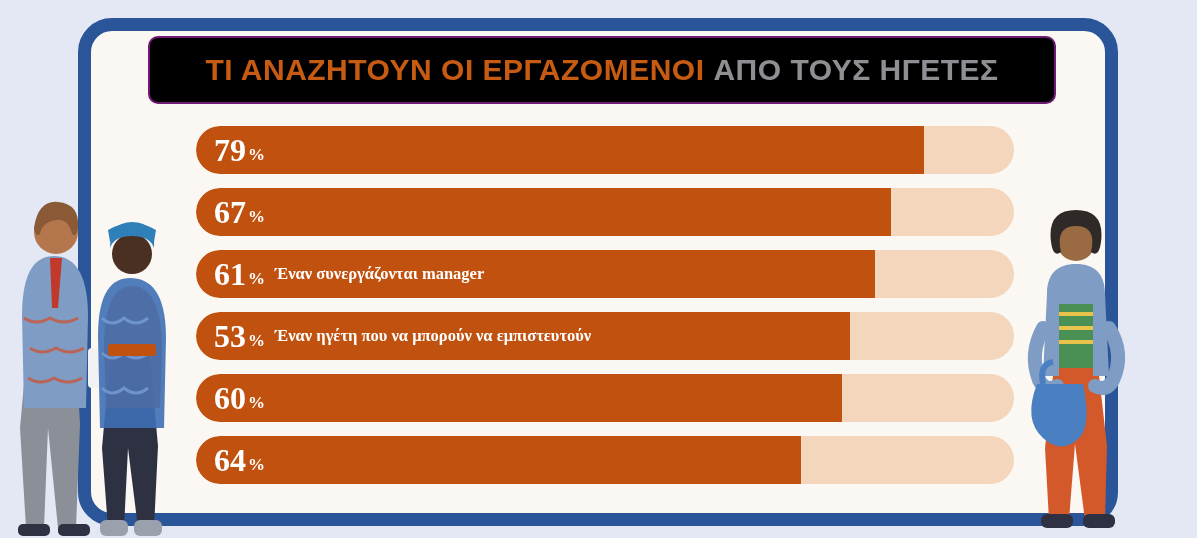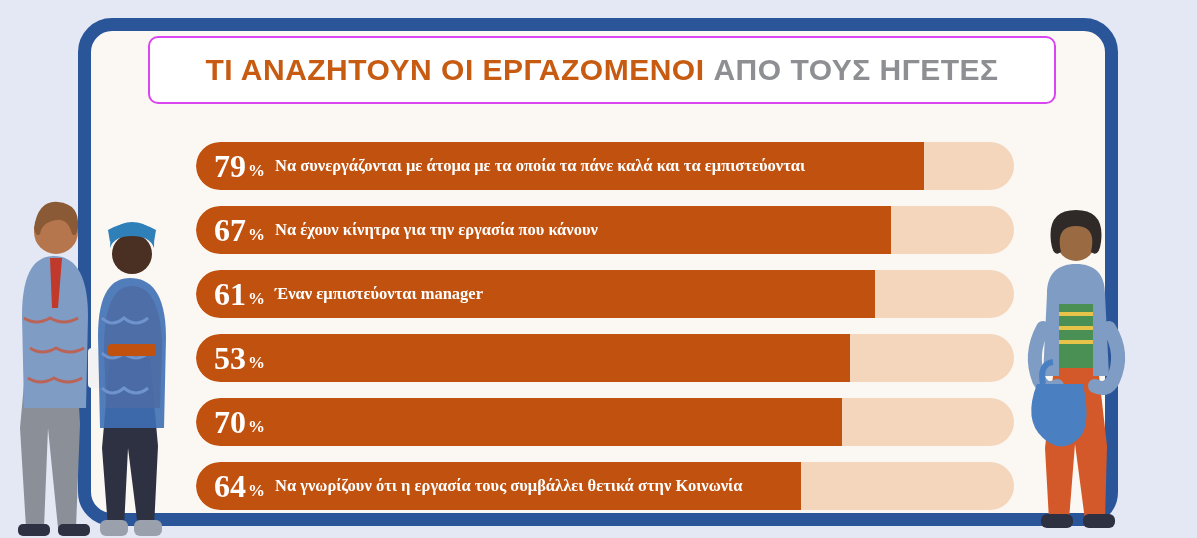--- a/index.html
+++ b/index.html
@@ -28,22 +28,22 @@
     box-sizing: border-box;
   }
 
   
   .title-box {
     position: absolute;
     left: 148px;
     top: 36px;
     width: 908px;
     height: 68px;
-    background: #ffffff;
-    border: 2px solid #d946ef;
+    background: #000000;
+    border: 2px solid #701a75;
     border-radius: 10px;
     box-sizing: border-box;
     display: flex;
     align-items: center;
     justify-content: center;
     z-index: 5;
   }
   .title-text {
     font-size: 30px;
     letter-spacing: 0.5px;
@@ -63,21 +63,20 @@
     position: absolute;
     left: 196px;
     top: 126px;
     width: 818px;
     z-index: 4;
   }
   .row {
     position: relative;
     height: 48px;
     margin-bottom: 14px;
-    margin-top: 16px;
   }
   .track {
     position: absolute;
     left: 0;
     top: 0;
     width: 100%;
     height: 48px;
     background: #f3d6bb;
     border-radius: 24px;
     overflow: hidden;
@@ -206,70 +205,68 @@
 
 <div class="chart">
 
   <div class="row">
     <div class="track">
       <div class="fill" style="width:89%"></div>
     </div>
     <div class="label-wrap">
       <span class="pct">79</span>
       <span class="pct-sign">%</span>
-      <span class="row-text">Να συνεργάζονται με άτομα με τα οποία τα πάνε καλά και τα εμπιστεύονται</span>
     </div>
   </div>
 
   <div class="row">
     <div class="track">
       <div class="fill" style="width:85%"></div>
     </div>
     <div class="label-wrap">
       <span class="pct">67</span>
       <span class="pct-sign">%</span>
-      <span class="row-text">Να έχουν κίνητρα για την εργασία που κάνουν</span>
     </div>
   </div>
 
   <div class="row">
     <div class="track">
       <div class="fill" style="width:83%"></div>
     </div>
     <div class="label-wrap">
       <span class="pct">61</span>
       <span class="pct-sign">%</span>
-      <span class="row-text">Έναν εμπιστεύονται manager</span>
+      <span class="row-text">Έναν συνεργάζονται manager</span>
     </div>
   </div>
 
   <div class="row">
     <div class="track">
       <div class="fill" style="width:80%"></div>
     </div>
     <div class="label-wrap">
       <span class="pct">53</span>
       <span class="pct-sign">%</span>
+      <span class="row-text">Έναν ηγέτη που να μπορούν να εμπιστευτούν</span>
     </div>
   </div>
 
   <div class="row">
     <div class="track">
       <div class="fill" style="width:79%"></div>
     </div>
     <div class="label-wrap">
-      <span class="pct">70</span>
+      <span class="pct">60</span>
       <span class="pct-sign">%</span>
     </div>
   </div>
 
   <div class="row">
     <div class="track">
       <div class="fill" style="width:74%"></div>
     </div>
     <div class="label-wrap">
       <span class="pct">64</span>
       <span class="pct-sign">%</span>
-      <span class="row-text">Να γνωρίζουν ότι η εργασία τους συμβάλλει θετικά στην Κοινωνία</span>
     </div>
   </div>
 
 </div>
 
 </body></html>

